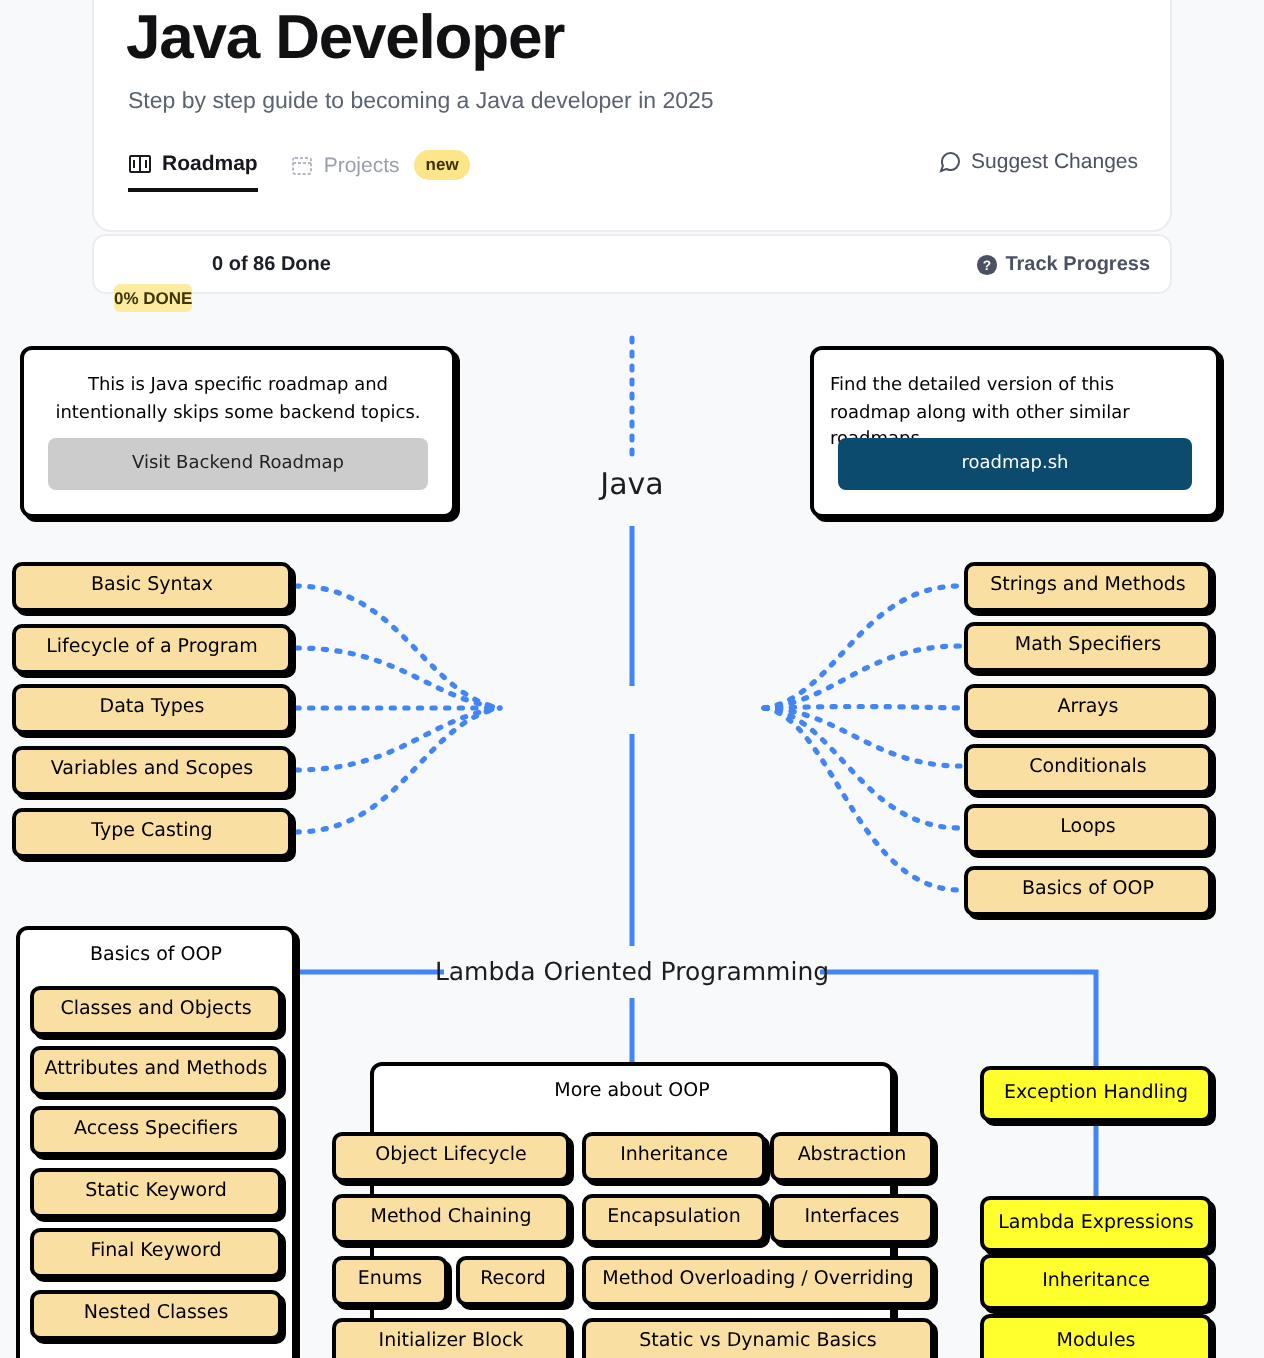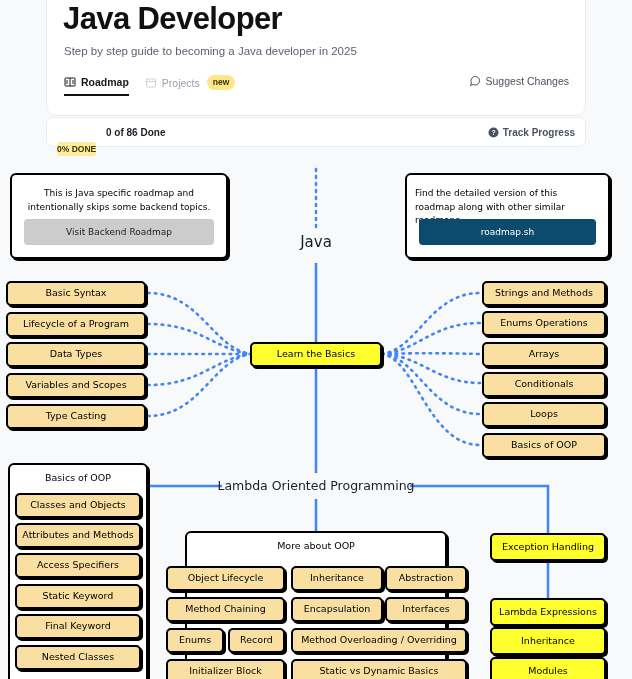--- a/index.html
+++ b/index.html
@@ -194,30 +194,29 @@
       <div class="note-btn btn-grey">Visit Backend Roadmap</div>
     </div>
 
     <div class="note" style="left:405px; top:14px; width:205px; height:86px;">
       <div class="note-text" style="text-align:left;">Find the detailed version of this roadmap along with other similar roadmaps</div>
       <div class="note-btn btn-blue">roadmap.sh</div>
     </div>
 
     <div class="free-label" style="left:266px; top:74px; width:100px; font-size:15px;">Java</div>
 
-    <div class="node ylw" style="left:250px; top:183px; width:132px; height:25px;">Learn the Basics</div>
 
     <div class="node tan" style="left:6px; top:122px; width:140px; height:25px;">Basic Syntax</div>
     <div class="node tan" style="left:6px; top:153px; width:140px; height:25px;">Lifecycle of a Program</div>
     <div class="node tan" style="left:6px; top:183px; width:140px; height:25px;">Data Types</div>
     <div class="node tan" style="left:6px; top:214px; width:140px; height:25px;">Variables and Scopes</div>
     <div class="node tan" style="left:6px; top:245px; width:140px; height:25px;">Type Casting</div>
 
     <div class="node tan" style="left:482px; top:122px; width:124px; height:25px;">Strings and Methods</div>
-    <div class="node tan" style="left:482px; top:152px; width:124px; height:25px;">Enums Operations</div>
+    <div class="node tan" style="left:482px; top:152px; width:124px; height:25px;">Math Specifiers</div>
     <div class="node tan" style="left:482px; top:183px; width:124px; height:25px;">Arrays</div>
     <div class="node tan" style="left:482px; top:213px; width:124px; height:25px;">Conditionals</div>
     <div class="node tan" style="left:482px; top:243px; width:124px; height:25px;">Loops</div>
     <div class="node tan" style="left:482px; top:274px; width:124px; height:25px;">Basics of OOP</div>
 
     <div class="free-label" style="left:216px; top:319px; width:200px; font-size:12.5px;">Lambda Oriented Programming</div>
 
     <div class="grp" style="left:8px; top:304px; width:140px; height:230px;">
       <div class="grp-title">Basics of OOP</div>
     </div>

